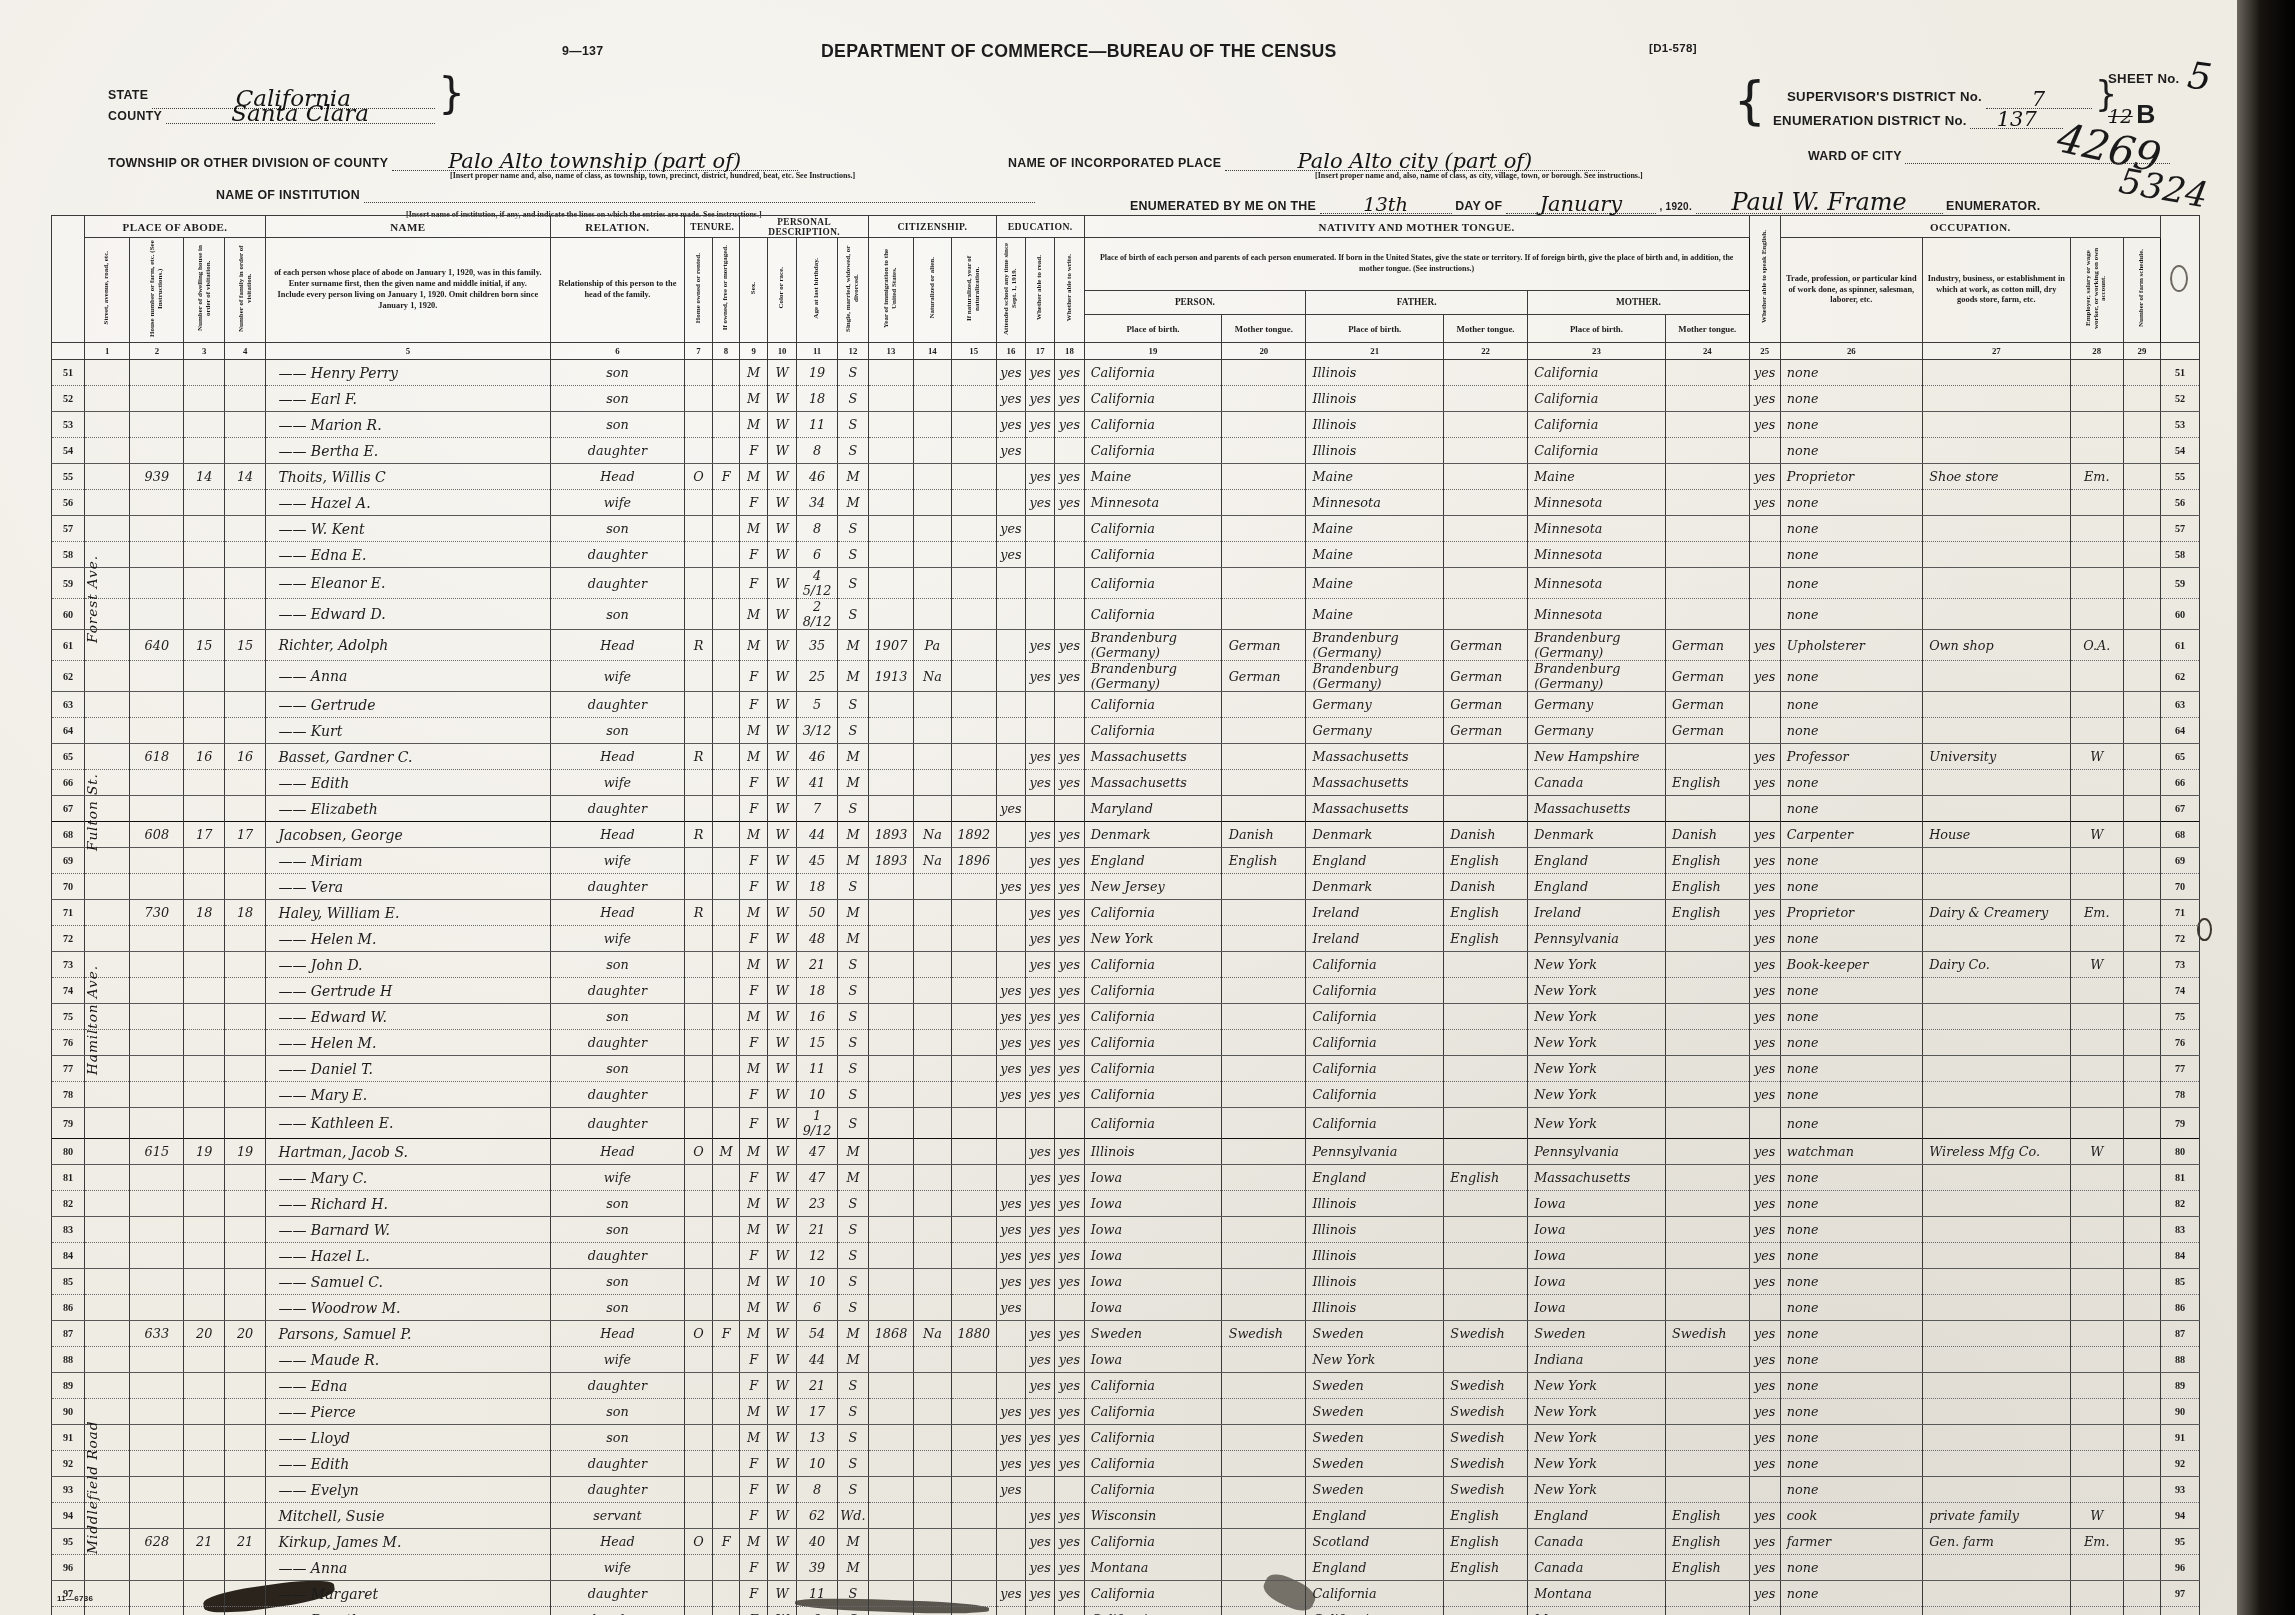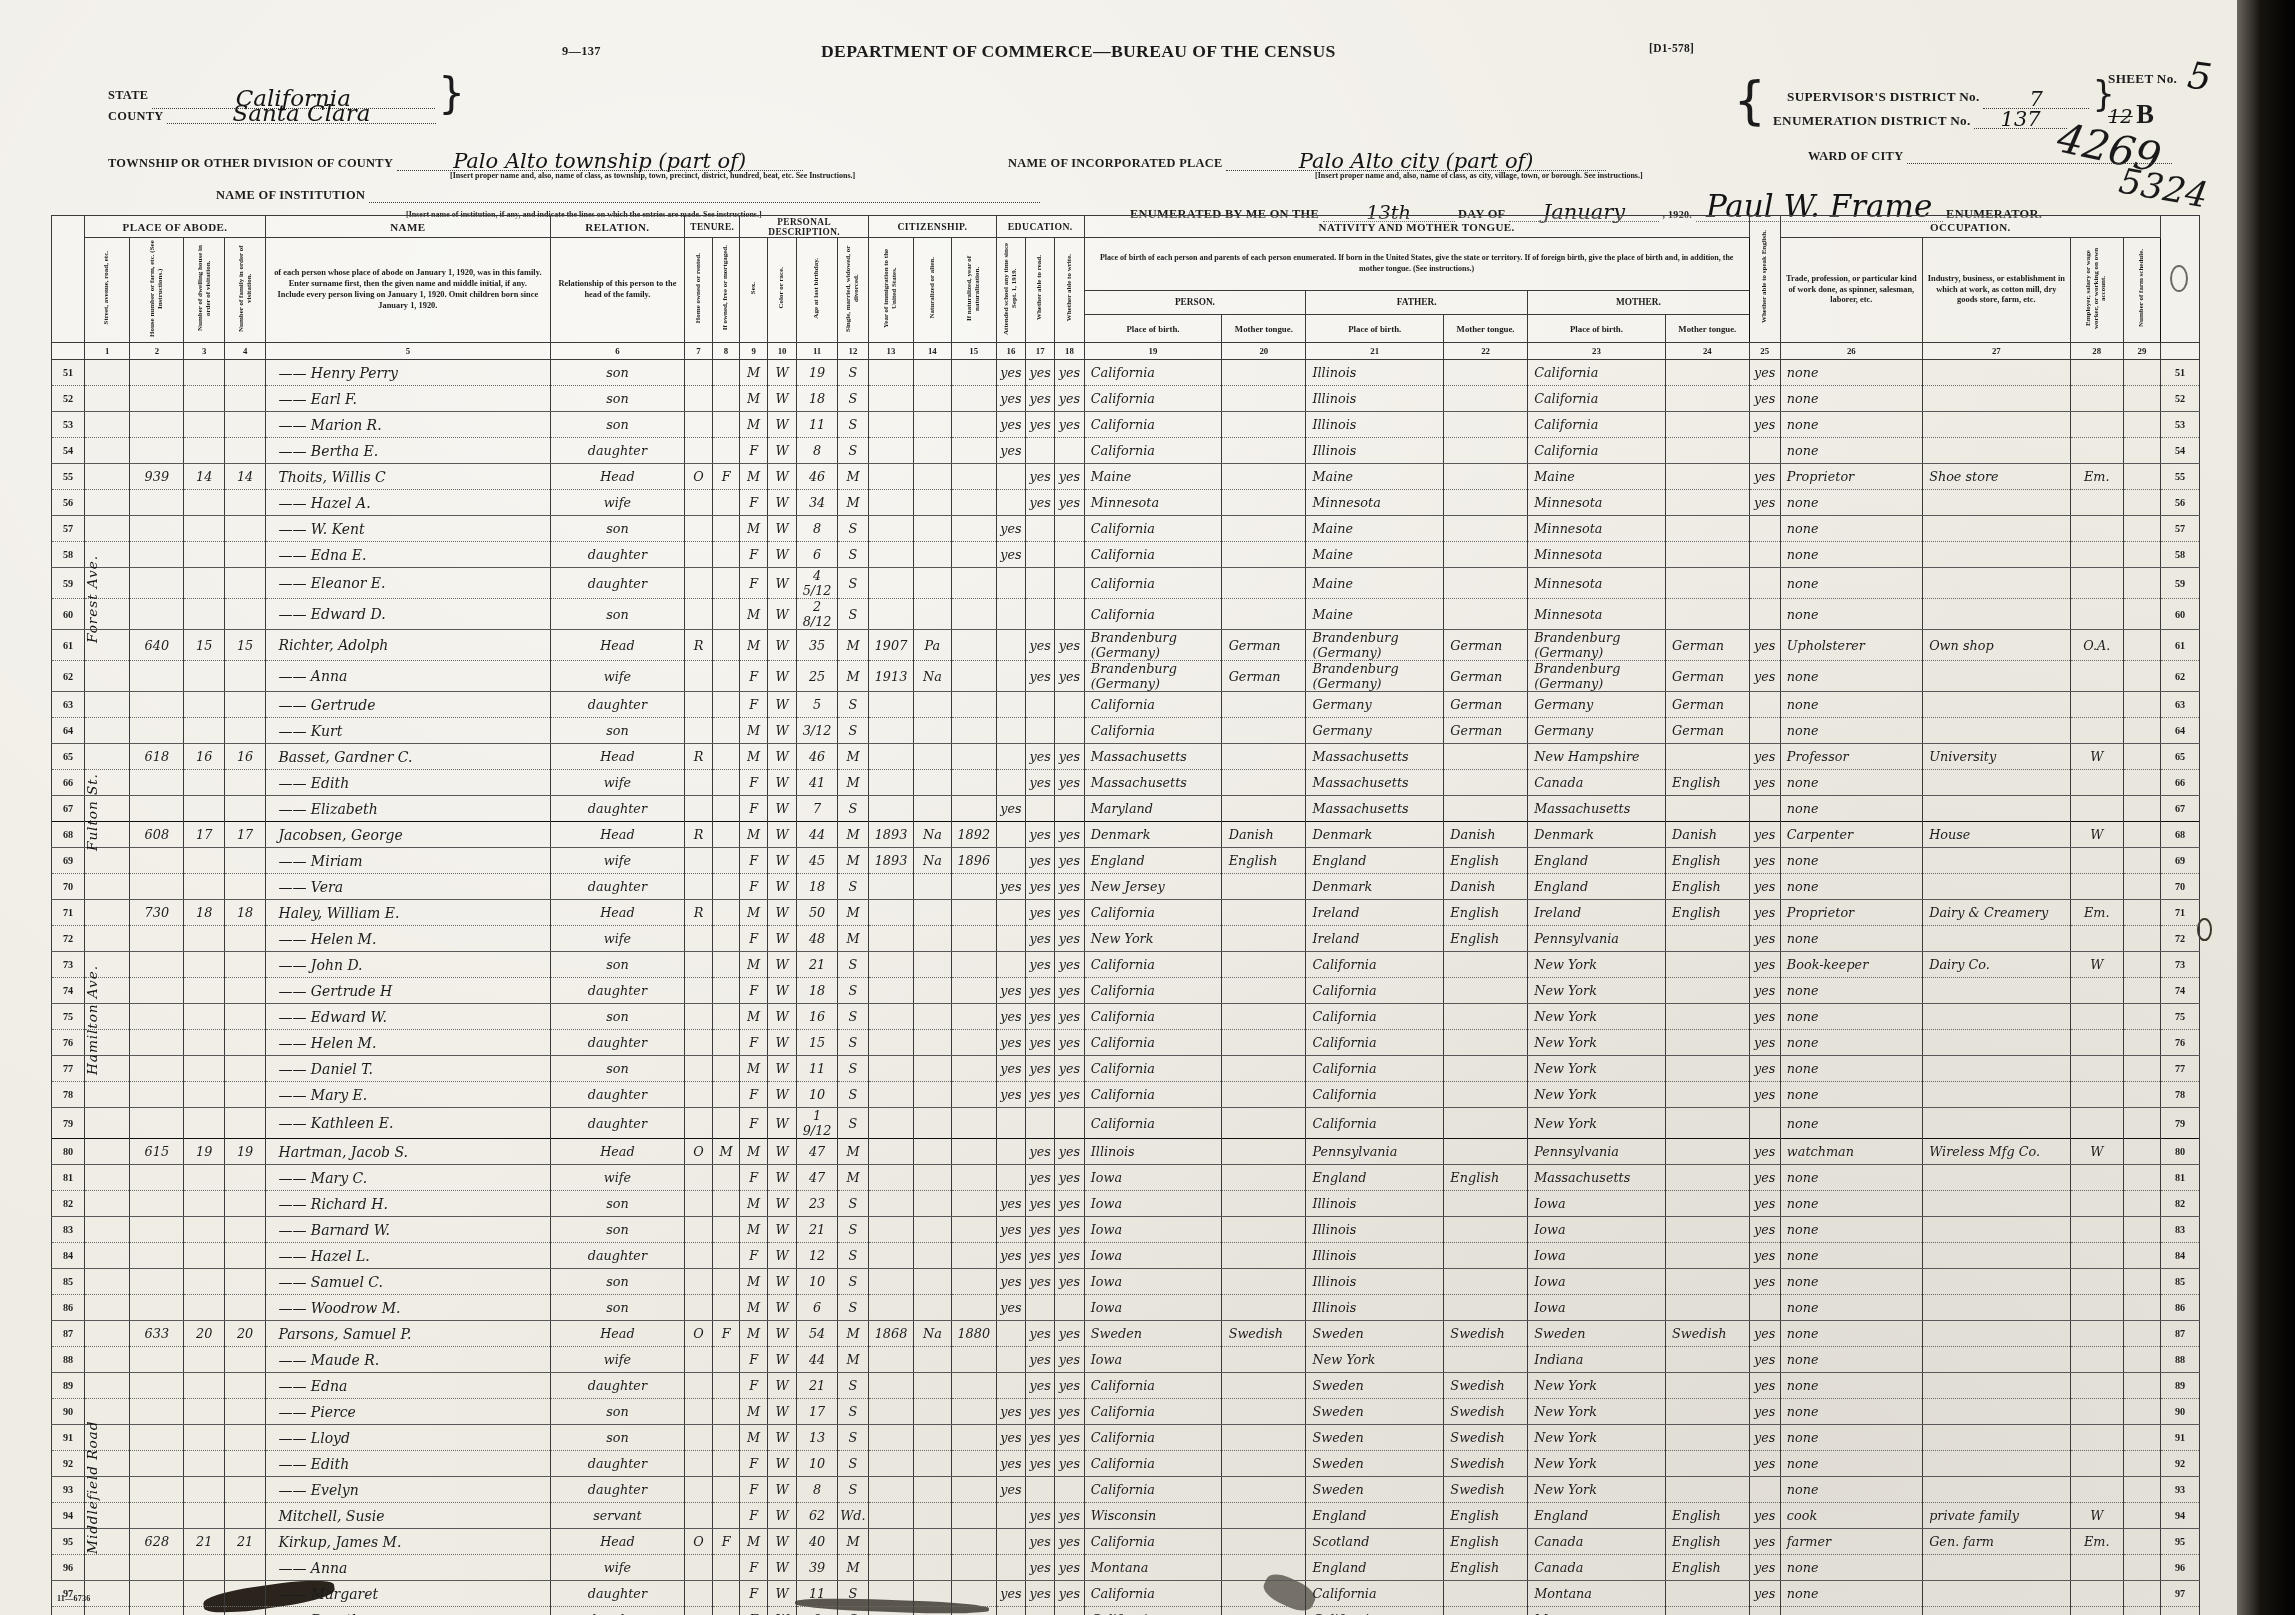--- a/index.html
+++ b/index.html
@@ -8,21 +8,21 @@
   .page::before{content:"";position:absolute;inset:0;
         background:radial-gradient(ellipse at 30% 20%, rgba(255,255,255,.5), rgba(0,0,0,0) 60%),
                    radial-gradient(ellipse at 80% 90%, rgba(120,110,95,.12), rgba(0,0,0,0) 55%);
         pointer-events:none;}
   .edge-right{position:absolute;top:0;right:0;width:58px;height:100%;
         background:linear-gradient(to right,#6b665e 0%,#17140f 40%,#000 100%);}
   .smudge{position:absolute;background:#2a241c;border-radius:40%;}
   .ring{position:absolute;border:2.6px solid #3c362c;border-radius:50%;background:transparent;}
 
   .p{position:absolute;white-space:nowrap;}
-  .lbl{font-family:Liberation Serif, serif;font-weight:bold;letter-spacing:0.3px;}
+  .lbl{font-family:Liberation Sans, sans-serif;font-weight:bold;letter-spacing:0.3px;}
   .hw{font-family:"DejaVu Serif",serif;font-style:italic;color:#141414;}
   .fill{display:inline-block;border-bottom:1.8px dotted #3c3c3c;text-align:center;vertical-align:bottom;}
   .fill .hw{position:relative;top:2.6px;}
   .cap{font-family:"Liberation Serif",serif;font-size:8px;font-weight:bold;white-space:nowrap;}
   .brace{font-family:"DejaVu Sans",sans-serif;font-weight:normal;}
   .struck{text-decoration:line-through;}
 
   table.census{position:absolute;left:51px;top:215px;border-collapse:collapse;table-layout:fixed;
         width:2149px;background:transparent;}
   .census th,.census td{border:0.9px solid #3a3a3a;padding:0;overflow:hidden;}
@@ -122,21 +122,21 @@
     <span class="fill" style="width:671px;"><span class="hw">&nbsp;</span></span>
   </div>
   <div class="p cap" style="left:406px;top:210px;text-align:right;">[Insert name of institution, if any, and indicate the lines on which the entries are made.   See instructions.]</div>
 
   <div class="p" style="left:1130px;top:185px;">
     <span class="lbl" style="font-size:12.4px;">ENUMERATED BY ME ON THE</span>
     <span class="fill" style="width:132px;"><span class="hw" style="font-size:19.4px;">13th</span></span>
     <span class="lbl" style="font-size:12.4px;">DAY OF</span>
     <span class="fill" style="width:150px;"><span class="hw" style="font-size:21px;">January</span></span>
     <span class="lbl" style="font-size:10px;">, 1920.</span>
-    <span class="fill" style="width:247px;"><span class="hw" style="font-size:31px;margin-top:28px;">Paul W. Frame</span></span>
+    <span class="fill" style="width:247px;"><span class="hw" style="font-size:24px;margin-top:28px;">Paul W. Frame</span></span>
     <span class="lbl" style="font-size:12.4px;">ENUMERATOR.</span>
   </div>
 
   <table class="census outer">
     <colgroup>
       <col style="width:30px">
         <col style="width:41px">
         <col style="width:49px">
         <col style="width:37px">
         <col style="width:37px">

